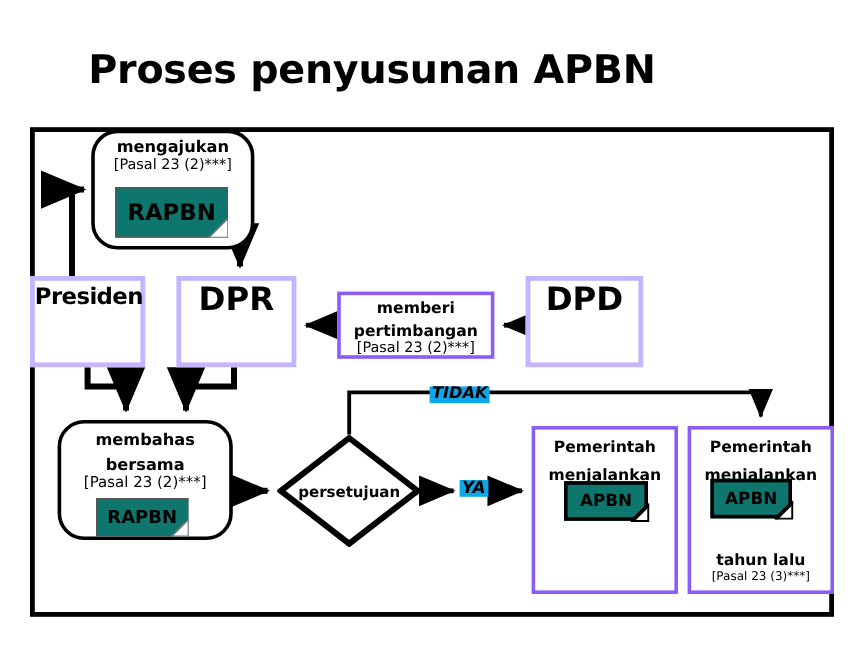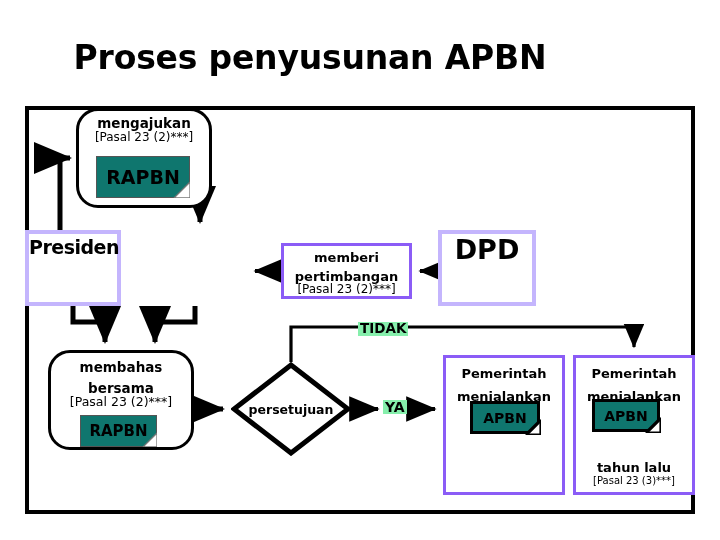--- a/index.html
+++ b/index.html
@@ -175,23 +175,24 @@
     font-size: 12.5px;
     font-weight: bold;
     color: #000000;
   }
 
   
   .edge-label {
     position: absolute;
     font-weight: bold;
     color: #000000;
-    background: #86efac;
+    background: #0ea5e9;
     padding: 0 2px;
     line-height: 1;
+    font-style: italic;
   }
   #label-tidak { left: 358px; top: 322px; font-size: 13.5px; }
   #label-ya   { left: 383px; top: 400px; font-size: 14px; }
 </style>
 </head>
 <body>
 
 <div id="page">
 
   <div id="title">Proses penyusunan APBN</div>
@@ -234,20 +235,23 @@
     <svg class="fold-line" style="right:-1px;bottom:-1px;width:20px;height:20px" viewBox="0 0 20 20">
       <path d="M20,20 L20,4 L4,20 z" fill="#ffffff" stroke="none"></path>
       <path d="M20,4 L4,20 M20,20 L4,20 M20,20 L20,4" stroke="#777777" stroke-width="1.3" fill="#e8e8e8"></path>
     </svg>
   </div>
 
   <div class="node rect-node" id="node-presiden">
     <div class="node-title">Presiden</div>
   </div>
 
+  <div class="node rect-node" id="node-dpr">
+    <div class="node-title">DPR</div>
+  </div>
 
   <div class="node thin-node" id="node-memberi">
     <div class="node-title">memberi</div>
     <div class="node-title">pertimbangan</div>
     <div class="node-sub">[Pasal 23 (2)***]</div>
   </div>
 
   <div class="node rect-node" id="node-dpd">
     <div class="node-title">DPD</div>
   </div>

